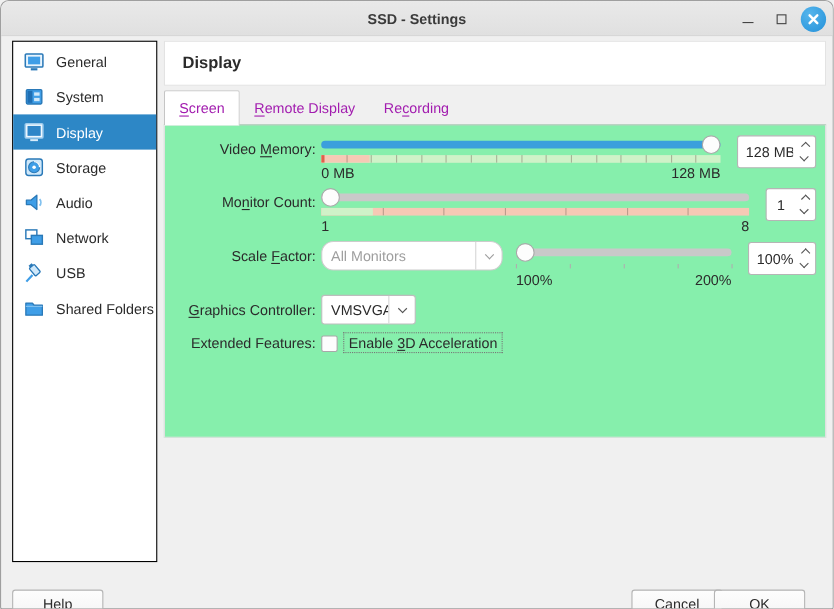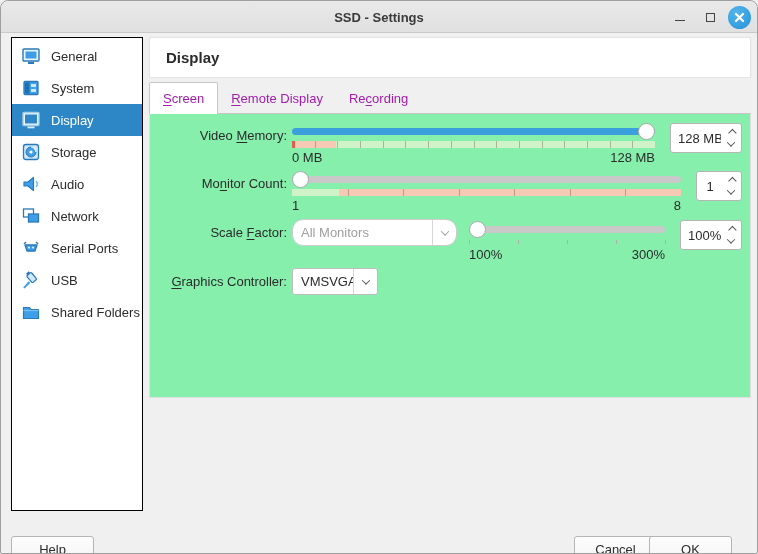--- a/index.html
+++ b/index.html
@@ -227,31 +227,20 @@
       <div class="side-item">
         <span class="sicon">
           <svg width="22" height="22" viewBox="0 0 22 22">
               <rect x="3.5" y="4" width="10" height="8" fill="#ffffff" stroke="#2a79b8" stroke-width="1.3"></rect>
               <rect x="8.5" y="9" width="10" height="8" fill="#3f9ee7" stroke="#2a79b8" stroke-width="1.3"></rect>
             </svg>
         </span>
         <span>Network</span>
       </div>
 
-      <div class="side-item">
-        <span class="sicon">
-          <svg width="22" height="22" viewBox="0 0 22 22">
-              <path d="M5 8 L17 8 L15 14 L7 14 Z" fill="#3f9ee7" stroke="#2a79b8" stroke-width="1.3" stroke-linejoin="round"></path>
-              <circle cx="9" cy="10.5" r="0.9" fill="#ffffff"></circle>
-              <circle cx="13" cy="10.5" r="0.9" fill="#ffffff"></circle>
-              <path d="M4 7 L6 5 M18 7 L16 5" stroke="#2a79b8" stroke-width="1.4"></path>
-            </svg>
-        </span>
-        <span>Serial Ports</span>
-      </div>
 
       <div class="side-item">
         <span class="sicon">
           <svg width="22" height="22" viewBox="0 0 22 22">
               <g transform="rotate(-40 12 9)">
                 <rect x="9" y="4" width="6" height="9" rx="1" fill="#cfe8fa" stroke="#2a79b8" stroke-width="1.2"></rect>
                 <rect x="10.2" y="1.8" width="3.6" height="2.2" fill="#2a79b8"></rect>
               </g>
               <path d="M9.5 13 C7 16 5.5 17 4 19" fill="none" stroke="#3f9ee7" stroke-width="2"></path>
             </svg>
@@ -386,21 +375,21 @@
             </div>
             <div class="tickrow">
                 <i class="tick" style="left: 0%;"></i>
                 <i class="tick" style="left: 25%;"></i>
                 <i class="tick" style="left: 50%;"></i>
                 <i class="tick" style="left: 75%;"></i>
                 <i class="tick" style="left: 100%;"></i>
               </div>
             <div class="range-labels">
               <span>100%</span>
-              <span>300%</span>
+              <span>200%</span>
             </div>
           </div>
           <div class="spinbox mid" style="margin-top:1px;">
             <div class="spin-value">100%</div>
             <div class="spin-btns">
               <div class="chev up"></div>
               <div class="chev down"></div>
             </div>
           </div>
         </div>
@@ -413,20 +402,29 @@
         <div class="ctl">
           <div class="combo gc">
             <div class="combo-value">VMSVGA</div>
             <div class="combo-arrow">
                 <div class="chev down"></div>
               </div>
           </div>
         </div>
       </div>
 
+      <div class="row" style="margin-top:6px;">
+        <div class="flabel" style="padding-top:3px;">Extended Features:</div>
+        <div class="ctl">
+          <span class="checkbox"></span>
+          <span class="cb-label">
+            <span>Enable </span><span class="mn">3</span><span>D Acceleration</span>
+          </span>
+        </div>
+      </div>
 
     </div>
 
     <div class="footer">
       <div class="btn help">
         <span><span></span><span class="mn">H</span><span>elp</span></span>
       </div>
       <div class="btn cancel">
         <span>Cancel</span>
       </div>

